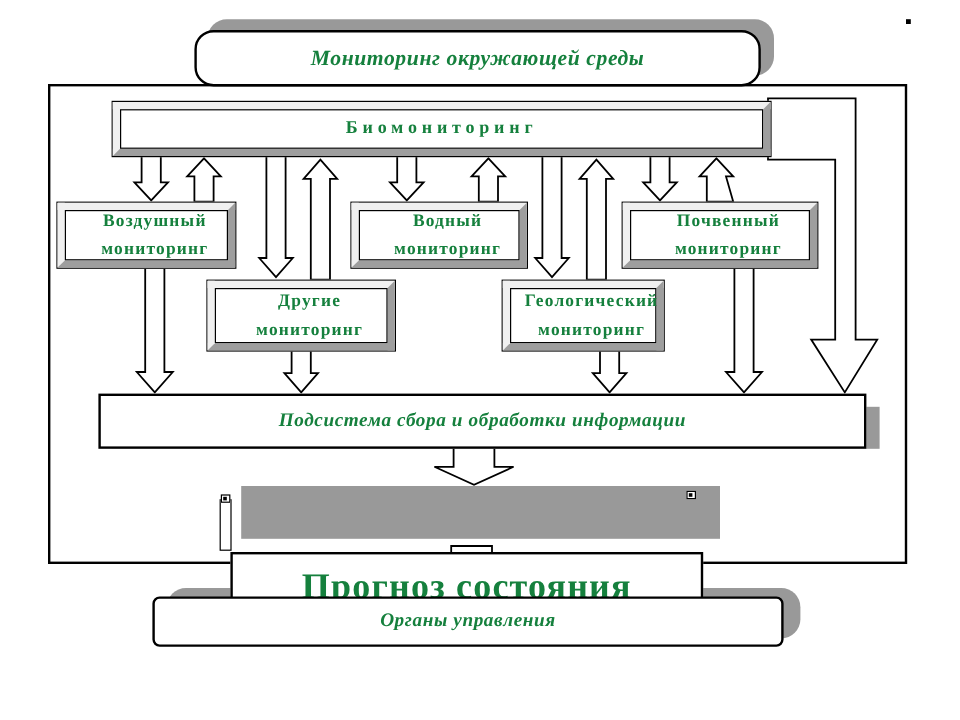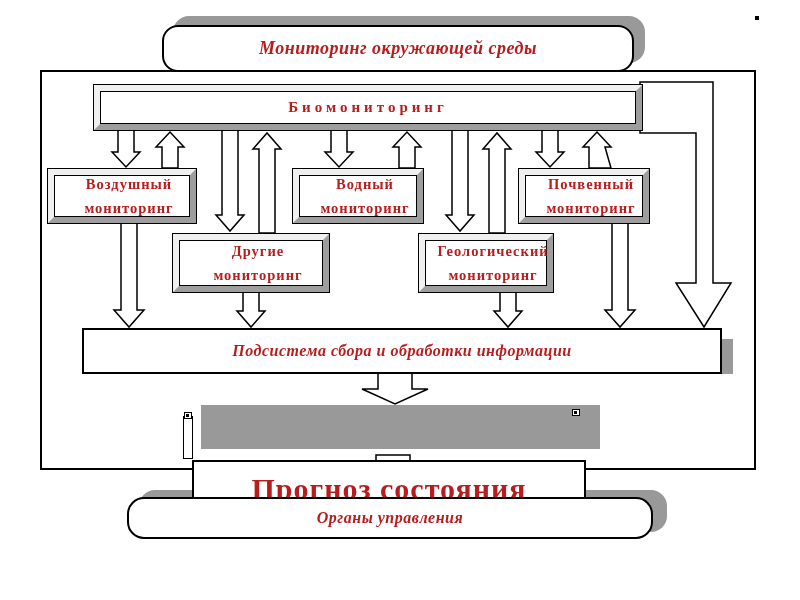--- a/index.html
+++ b/index.html
@@ -1,18 +1,18 @@
 <!DOCTYPE html>
 <html><head>
 <meta charset="utf-8">
 <style>
   html,body{margin:0;padding:0;background:#fff;}
   #stage{
     position:relative;width:800px;height:600px;background:#fff;overflow:hidden;
-    font-family:"Liberation Serif", serif;color:#b91c1c;
+    font-family:"Liberation Serif", serif;color:#15803d;
   }
   .abs{position:absolute;box-sizing:border-box;}
   
   #outer-rect{left:40px;top:70px;width:716px;height:400px;border:2px solid #000;z-index:0;background:transparent;}
   
   .shadow{background:#999;z-index:1;}
   .rounded{border-radius:16px;}
   
   .plainbox{background:#fff;border:2px solid #000;z-index:3;display:flex;align-items:center;justify-content:center;}
   
@@ -89,28 +89,28 @@
     </div>
   </div>
 
   <div class="abs bevel" style="left:47px;top:168px;width:150px;height:56px;">
     <div class="frame"></div>
     <div class="inner">
       <span class="lbl">Воздушный</span>
       <span class="lbl">мониторинг</span>
     </div>
   </div>
-  <div class="abs bevel" style="left:292px;top:168px;width:132px;height:56px;">
+  <div class="abs bevel" style="left:292px;top:168px;width:148px;height:56px;">
     <div class="frame"></div>
     <div class="inner">
       <span class="lbl">Водный</span>
       <span class="lbl">мониторинг</span>
     </div>
   </div>
-  <div class="abs bevel" style="left:518px;top:168px;width:132px;height:56px;">
+  <div class="abs bevel" style="left:518px;top:168px;width:164px;height:56px;">
     <div class="frame"></div>
     <div class="inner">
       <span class="lbl">Почвенный</span>
       <span class="lbl">мониторинг</span>
     </div>
   </div>
 
   <div class="abs bevel" style="left:172px;top:233px;width:158px;height:60px;">
     <div class="frame"></div>
     <div class="inner">
@@ -132,17 +132,17 @@
 
   <div class="abs" id="forecast-box">
     <span id="forecast-text">Прогноз состояния</span>
   </div>
   <div class="abs scroll-curl"></div>
   <div class="abs scroll-tab" style="left:184px;top:412px;"></div>
   <div class="abs scroll-dot" style="left:186px;top:414px;"></div>
   <div class="abs scroll-tab" style="left:572px;top:409px;"></div>
   <div class="abs scroll-dot" style="left:574px;top:411px;"></div>
 
-  <div class="abs plainbox" style="left:127px;top:497px;width:526px;height:42px;border-radius:17px;">
+  <div class="abs plainbox" style="left:127px;top:497px;width:526px;height:42px;border-radius:6px;">
     <span class="mid-it">Органы управления</span>
   </div>
 
 </div>
 
 </body></html>

